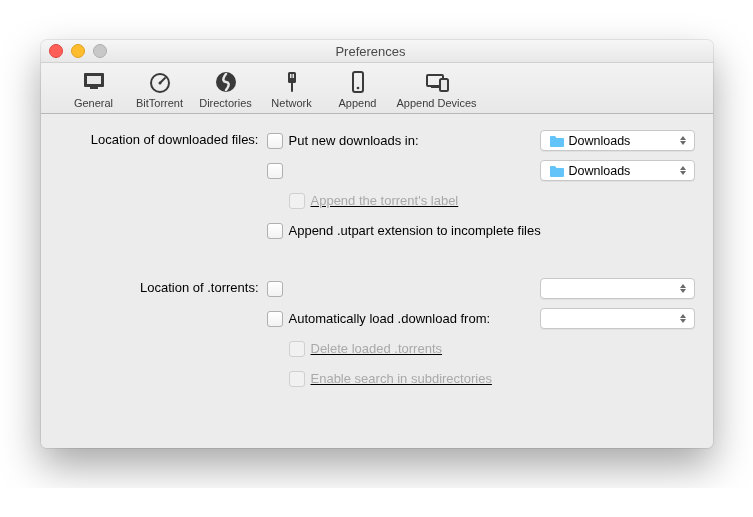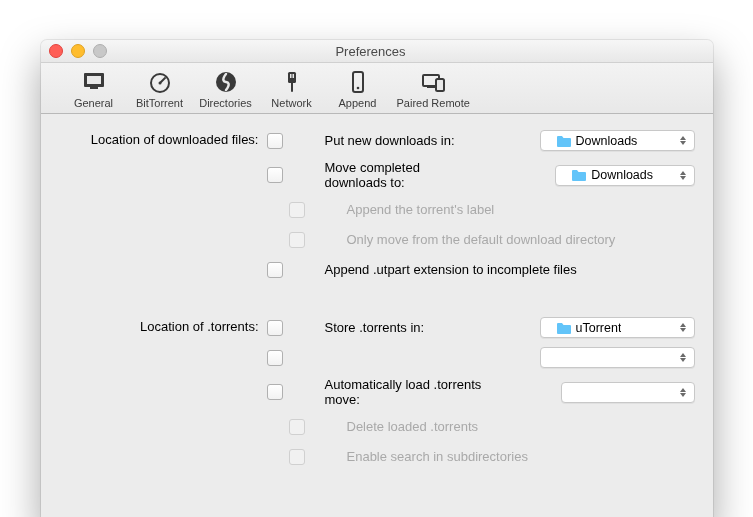--- a/index.html
+++ b/index.html
@@ -91,23 +91,22 @@
     color: #000;
   }
   .section .fields {
     flex: 1;
   }
   .row {
     display: flex;
     align-items: center;
     margin-bottom: 9px;
     min-height: 21px;
-    gap: 36px;
-  }
-  .row.indent { padding-left: 22px; }
+  }
+  .row.indent { padding-left: 22px; text-decoration: underline; }
   .checkbox {
     width: 14px; height: 14px;
     border: 1px solid #b0b0b0;
     border-radius: 3px;
     background: linear-gradient(#fff, #f2f2f2);
     margin-right: 6px;
     flex-shrink: 0;
   }
   .row.disabled .checkbox { border-color: #d0d0d0; background:#f1f1f1; }
   .row.disabled .txt { color: #a9a9a9; }
@@ -116,21 +115,21 @@
   .popup {
     width: 155px;
     height: 21px;
     background: #fff;
     border: 1px solid #c8c8c8;
     border-radius: 4px;
     box-shadow: 0 1px 0 rgba(0,0,0,0.05);
     display: flex;
     align-items: center;
     position: relative;
-    padding-left: 16px;
+    padding-left: 9px;
     box-sizing: border-box;
     font-size: 12.5px;
     color: #000;
   }
   .popup.disabled { color:#a9a9a9; }
   .popup .folder {
     width: 14px; height: 12px;
     margin-right: 5px;
     flex-shrink: 0;
   }
@@ -220,21 +219,21 @@
       <span>Append</span>
     </div>
     <div class="tool">
       <span class="icon">
         <svg viewBox="0 0 26 26">
             <rect x="3" y="6" width="16" height="11" rx="1" fill="none" stroke="#3a3a3a" stroke-width="2"></rect>
             <rect x="7" y="17" width="8" height="2" fill="#3a3a3a"></rect>
             <rect x="16" y="10" width="8" height="12" rx="1.5" fill="#e8e8e8" stroke="#3a3a3a" stroke-width="2"></rect>
           </svg>
       </span>
-      <span>Paired Remote</span>
+      <span>Append Devices</span>
     </div>
   </div>
 
   <div class="content">
 
     <div class="section">
       <div class="label">Location of downloaded files:</div>
       <div class="fields">
         <div class="row">
           <span class="checkbox"></span>
@@ -243,71 +242,54 @@
           <div class="popup">
             <svg class="folder" viewBox="0 0 14 12">
                 <path d="M0 2 Q0 1 1 1 L5 1 L6.5 3 L13 3 Q14 3 14 4 L14 11 Q14 12 13 12 L1 12 Q0 12 0 11 Z" fill="#62c4f9"></path>
               </svg>
             <span class="val">Downloads</span>
             <span class="caret"></span>
           </div>
         </div>
         <div class="row">
           <span class="checkbox"></span>
-          <span class="txt">Move completed downloads to:</span>
           <span class="spacer"></span>
           <div class="popup">
             <svg class="folder" viewBox="0 0 14 12">
                 <path d="M0 2 Q0 1 1 1 L5 1 L6.5 3 L13 3 Q14 3 14 4 L14 11 Q14 12 13 12 L1 12 Q0 12 0 11 Z" fill="#62c4f9"></path>
               </svg>
             <span class="val">Downloads</span>
             <span class="caret"></span>
           </div>
         </div>
         <div class="row indent disabled">
           <span class="checkbox"></span>
           <span class="txt">Append the torrent's label</span>
         </div>
-        <div class="row indent disabled">
-          <span class="checkbox"></span>
-          <span class="txt">Only move from the default download directory</span>
-        </div>
         <div class="row">
           <span class="checkbox"></span>
           <span class="txt">Append .utpart extension to incomplete files</span>
         </div>
       </div>
     </div>
 
     <div class="section">
       <div class="label">Location of .torrents:</div>
       <div class="fields">
-        <div class="row">
-          <span class="checkbox"></span>
-          <span class="txt">Store .torrents in:</span>
-          <span class="spacer"></span>
-          <div class="popup">
-            <svg class="folder" viewBox="0 0 14 12">
-                <path d="M0 2 Q0 1 1 1 L5 1 L6.5 3 L13 3 Q14 3 14 4 L14 11 Q14 12 13 12 L1 12 Q0 12 0 11 Z" fill="#62c4f9"></path>
-              </svg>
-            <span class="val">uTorrent</span>
-            <span class="caret"></span>
-          </div>
-        </div>
         <div class="row">
           <span class="checkbox"></span>
           <span class="spacer"></span>
           <div class="popup disabled">
             <span class="val"></span>
             <span class="caret"></span>
           </div>
         </div>
         <div class="row">
           <span class="checkbox"></span>
-          <span class="txt">Automatically load .torrents move:</span>
+          <span class="txt">Automatically load .download from:</span>
           <span class="spacer"></span>
           <div class="popup disabled">
             <span class="val"></span>
             <span class="caret"></span>
           </div>
         </div>
         <div class="row indent disabled">
           <span class="checkbox"></span>
           <span class="txt">Delete loaded .torrents</span>
         </div>

